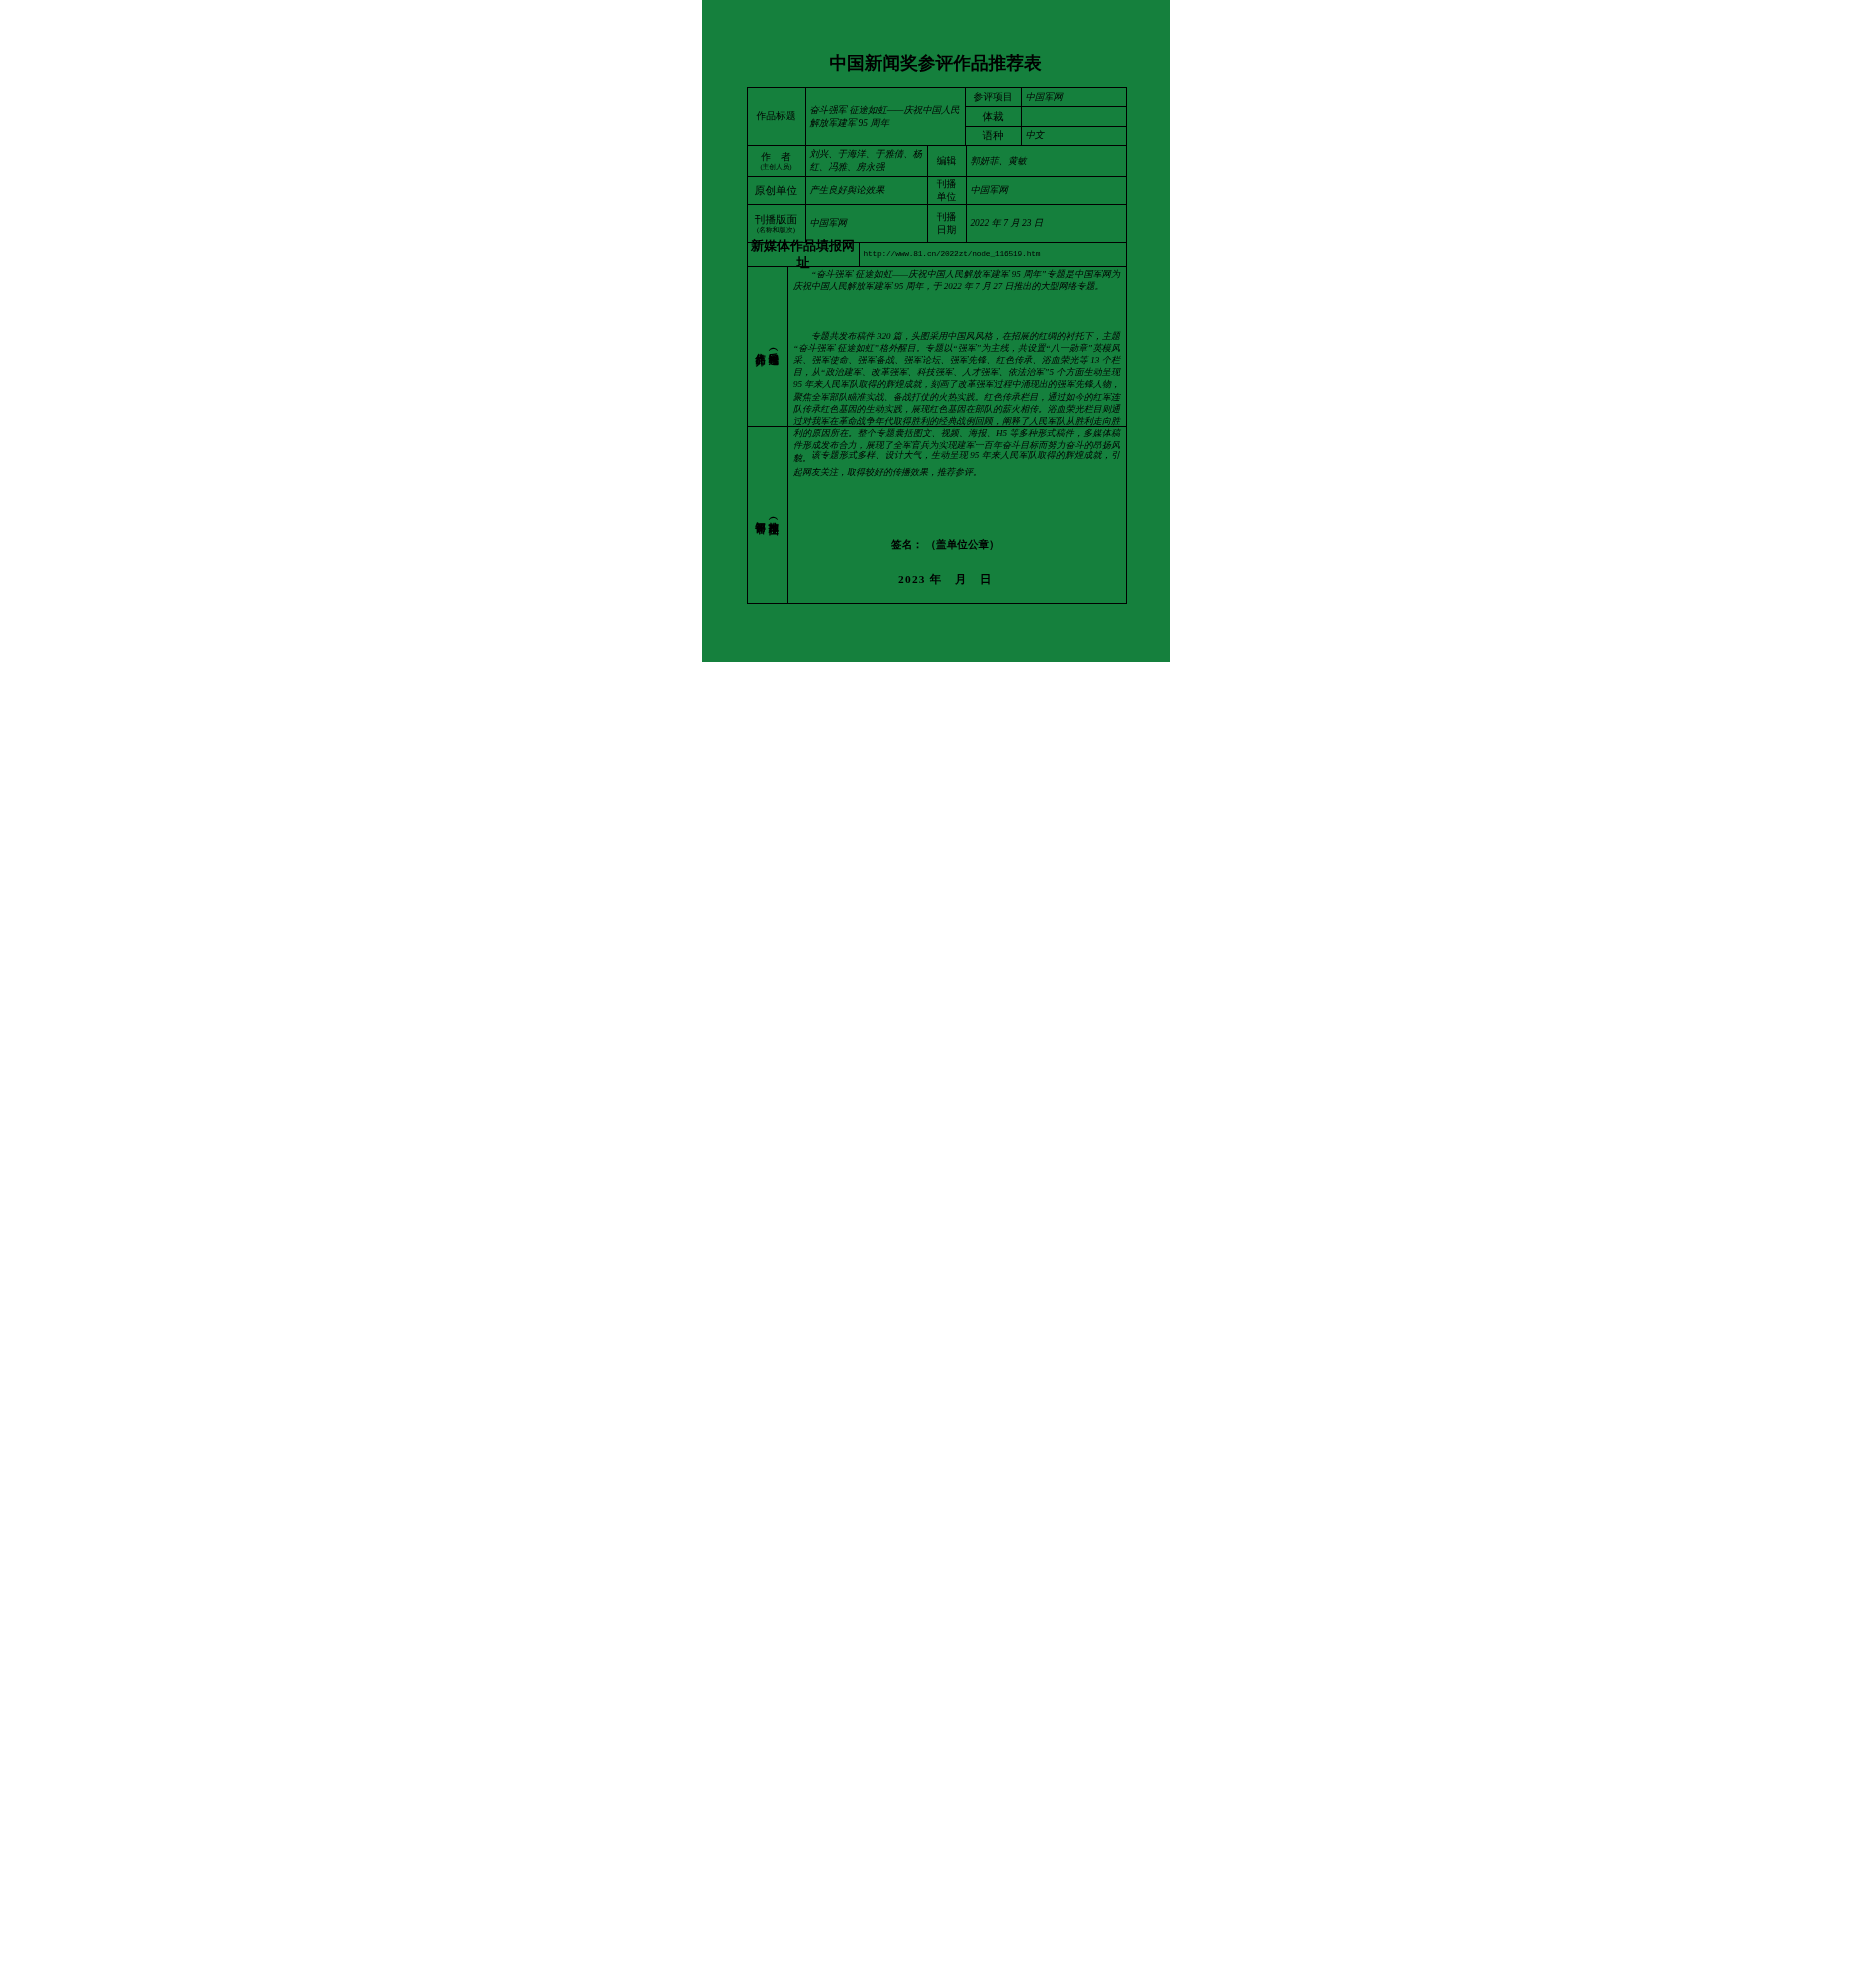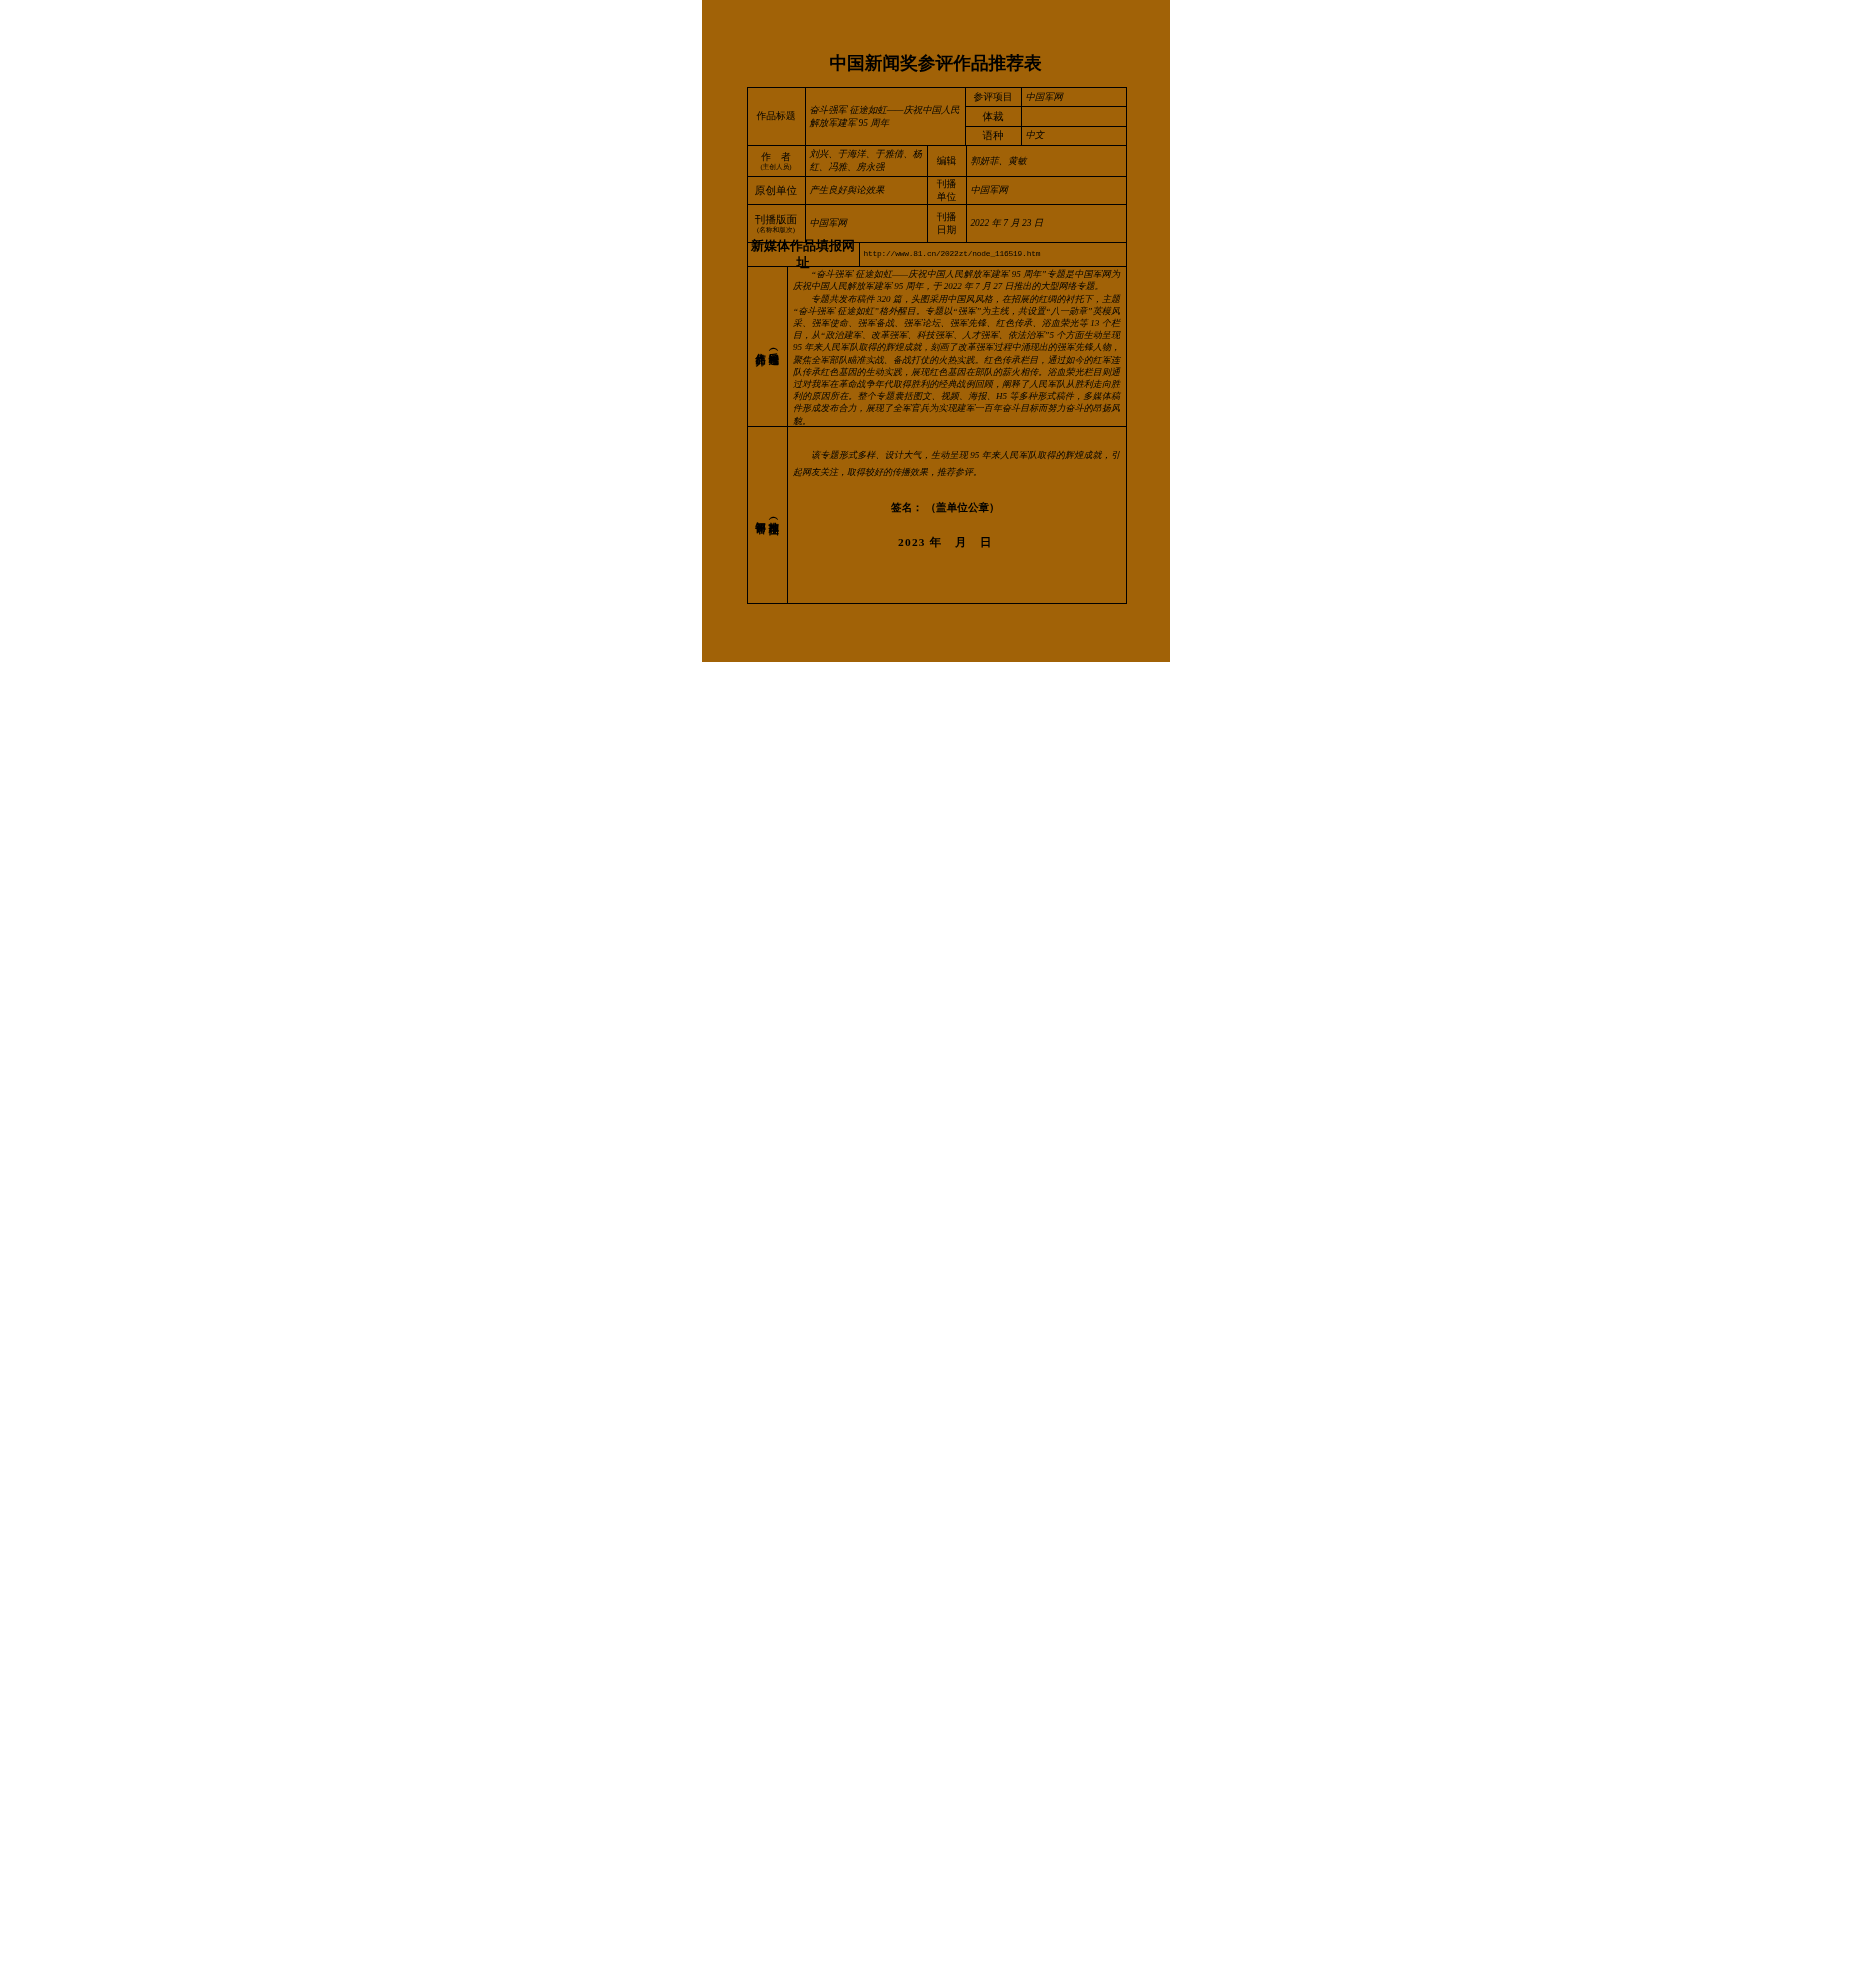--- a/index.html
+++ b/index.html
@@ -1,20 +1,20 @@
 <!DOCTYPE html>
 <html lang="zh" style="font-size:6.3px"><head>
 <meta charset="utf-8">
 <style>
   html,body{margin:0;padding:0;background:#ffffff;}
   .page{
     position:relative;
     width:468px;height:662px;
     margin:0 auto;
-    background:#a16207;
+    background:#15803d;
     font-family:"Liberation Serif","DejaVu Serif",serif;
     color:#000;
     overflow:hidden;
   }
   .doc-title{
     margin:0;
     padding-top:52px;
     text-align:center;
     font-size:17.7px;
     line-height:1.25;
@@ -55,21 +55,21 @@
   .grow{flex:1;}
   .subcol{display:flex;flex-direction:column;flex:1;min-width:0;}
   .subrow{display:flex;flex:1;border-bottom:0.8px solid #000;min-height:0;}
   .subrow:last-child{border-bottom:none;}
   .wrap2{display:inline-block;width:2em;text-align:center;}
   .urlval{font-family:"Liberation Mono","DejaVu Sans Mono",monospace;font-size:7.9px;letter-spacing:-0.2px;}
   .urllabel{font-weight:bold;font-size:13px;}
   .vlabel{writing-mode:vertical-lr;text-orientation:mixed;text-align:center;letter-spacing:0.8px;font-weight:bold;font-size:10.2px;line-height:1.3;}
   .vlabel span{display:block;}
   .vlabel.spread{letter-spacing:3.9px;}
-  .bodycell{flex-direction:column;align-items:stretch;justify-content:flex-start;padding:1.2px 5.5px;font-size:9px;}
+  .bodycell{flex-direction:column;align-items:stretch;justify-content:flex-start;padding:1.2px 5.5px;font-size:9px;gap:37px;}
   .bodycell p{margin:0;text-indent:2em;text-align:justify;}
   .intro-body p{line-height:12.2px;}
   .social-body{justify-content:center;}
   .social-body p{line-height:14px;}
   .rec-body p{line-height:17px;margin-top:19px;font-style:italic;}
   .signblock{margin-top:19.7px;margin-left:30%;width:max-content;text-align:center;font-weight:bold;}
   .signline{font-size:10.6px;line-height:1.4;}
   .dateline{font-size:11.4px;line-height:1.4;margin-top:19px;letter-spacing:1.2px;}
 </style>
 </head>

